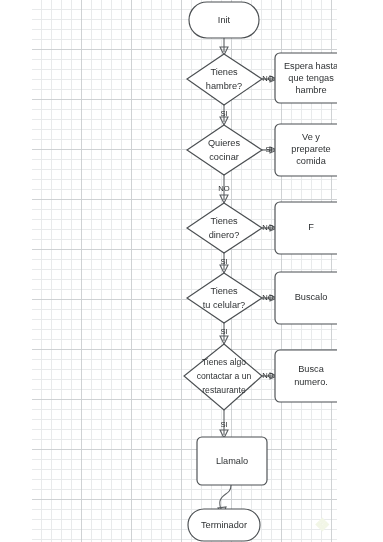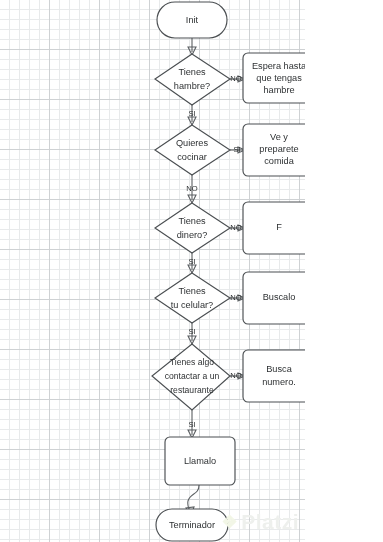--- a/index.html
+++ b/index.html
@@ -17,20 +17,21 @@
     height: 542px;
     overflow: hidden;
     background-color: #ffffff;
     background-image:
       linear-gradient(to right, #cfd2d4 1px, transparent 1px),
       linear-gradient(to bottom, #cfd2d4 1px, transparent 1px),
       linear-gradient(to right, #e8eaeb 1px, transparent 1px),
       linear-gradient(to bottom, #e8eaeb 1px, transparent 1px);
     background-size: 50px 50px, 50px 50px, 10px 10px, 10px 10px;
     background-position: -1px -1px, -1px -1px, -1px -1px, -1px -1px;
+    margin-left: 32px;
   }
   #diagram-svg {
     position: absolute;
     left: 0;
     top: 0;
     width: 383px;
     height: 542px;
   }
   .node-shape {
     fill: #ffffff;
@@ -211,16 +212,15 @@
       <text class="edge-label" x="236" y="298">NO</text>
       <text class="edge-label" x="192" y="332">SI</text>
       <text class="edge-label" x="236" y="376">NO</text>
       <text class="edge-label" x="192" y="425">SI</text>
     </g>
 
   </svg>
 
   <div class="watermark">
     <span class="wm-mark">❖</span>
-    <span>Platzi</span>
   </div>
 
 </div>
 
 </body></html>

